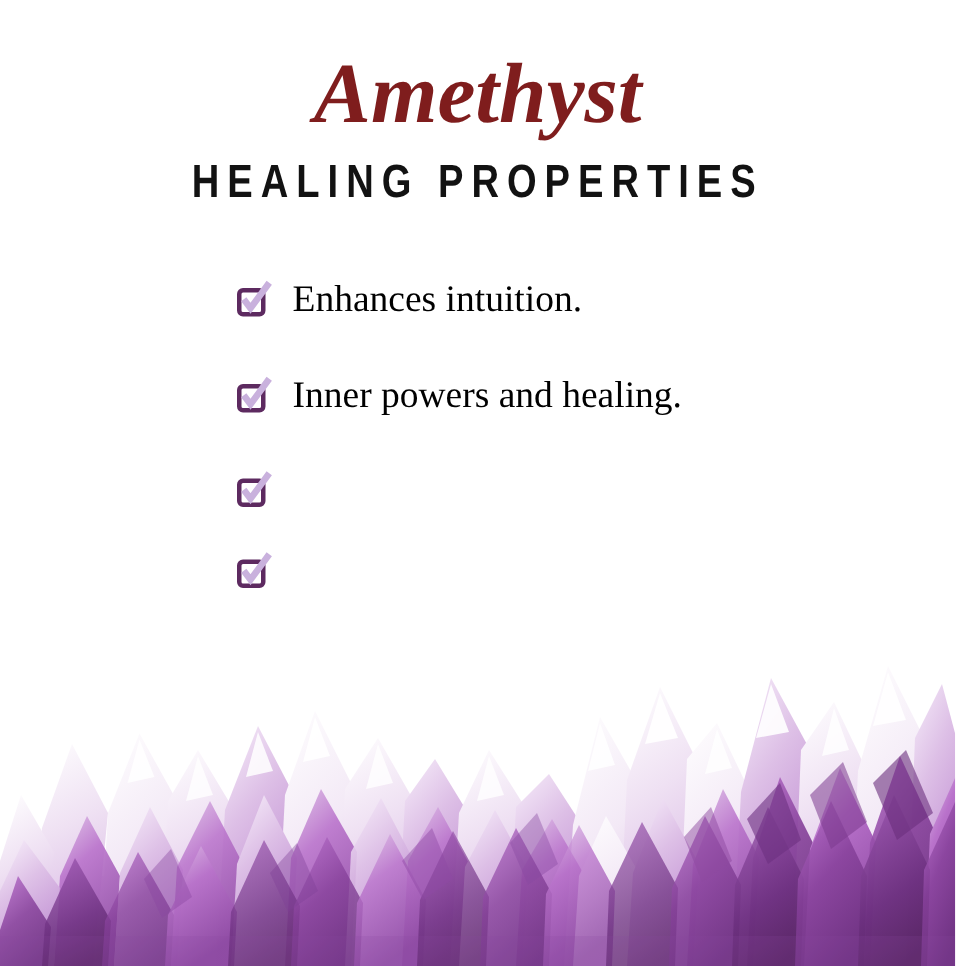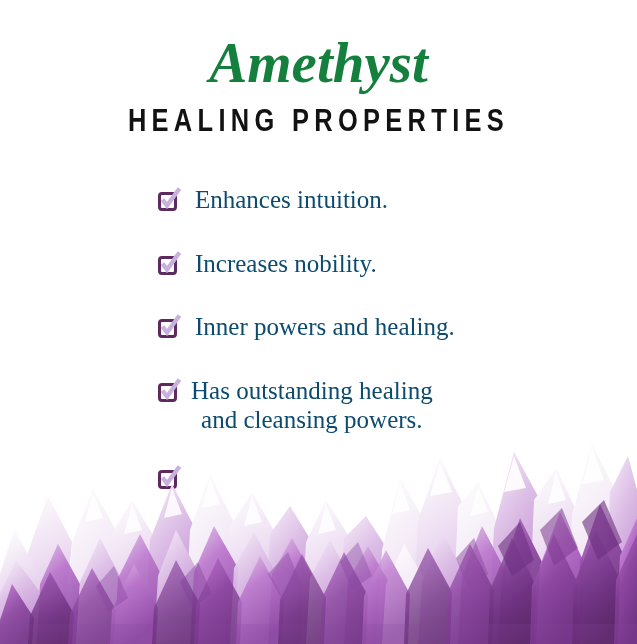--- a/index.html
+++ b/index.html
@@ -26,21 +26,21 @@
     width: 637px;
     text-align: center;
     padding-top: 34px;
   }
   .title {
     font-family: "Liberation Serif", serif;
     font-weight: bold;
     font-style: italic;
     font-size: 57px;
     line-height: 1.0;
-    color: #15803d;
+    color: #7f1d1d;
     letter-spacing: 0px;
     margin: 0;
     display: block;
   }
   .subtitle {
     font-family: "Liberation Sans", sans-serif;
     font-weight: bold;
     font-size: 31px;
     line-height: 1.0;
     color: #121212;
@@ -92,21 +92,21 @@
     left: -1px;
     top: -5px;
     width: 26px;
     height: 26px;
     overflow: visible;
   }
   .item-text {
     font-family: "Liberation Serif", serif;
     font-size: 25px;
     line-height: 1.18;
-    color: #0c4a6e;
+    color: #000000;
     white-space: pre-line;
   }
   .item-text.two-line {
     text-align: center;
     margin-left: -4px;
   }
 
   
   .crystals {
     position: absolute;
@@ -137,49 +137,38 @@
     <div class="list-item">
       <span class="checkbox">
         <span class="box"></span>
         <svg class="tick" viewBox="0 0 26 26">
           <path d="M5.5 12.5 L10 18.5 L22.5 1.5" fill="none" stroke="#c9b1dd" stroke-width="4.4" stroke-linecap="butt" stroke-linejoin="miter"></path>
         </svg>
       </span>
       <span class="item-text">Enhances intuition.</span>
     </div>
 
+
     <div class="list-item">
       <span class="checkbox">
         <span class="box"></span>
         <svg class="tick" viewBox="0 0 26 26">
           <path d="M5.5 12.5 L10 18.5 L22.5 1.5" fill="none" stroke="#c9b1dd" stroke-width="4.4" stroke-linecap="butt" stroke-linejoin="miter"></path>
         </svg>
       </span>
-      <span class="item-text">Increases nobility.</span>
-    </div>
-
-    <div class="list-item">
-      <span class="checkbox">
-        <span class="box"></span>
-        <svg class="tick" viewBox="0 0 26 26">
-          <path d="M5.5 12.5 L10 18.5 L22.5 1.5" fill="none" stroke="#c9b1dd" stroke-width="4.4" stroke-linecap="butt" stroke-linejoin="miter"></path>
-        </svg>
-      </span>
       <span class="item-text">Inner powers and healing.</span>
     </div>
 
     <div class="list-item tight">
       <span class="checkbox">
         <span class="box"></span>
         <svg class="tick" viewBox="0 0 26 26">
           <path d="M5.5 12.5 L10 18.5 L22.5 1.5" fill="none" stroke="#c9b1dd" stroke-width="4.4" stroke-linecap="butt" stroke-linejoin="miter"></path>
         </svg>
       </span>
-      <span class="item-text two-line">Has outstanding healing
-and cleansing powers.</span>
     </div>
 
     <div class="list-item">
       <span class="checkbox">
         <span class="box"></span>
         <svg class="tick" viewBox="0 0 26 26">
           <path d="M5.5 12.5 L10 18.5 L22.5 1.5" fill="none" stroke="#c9b1dd" stroke-width="4.4" stroke-linecap="butt" stroke-linejoin="miter"></path>
         </svg>
       </span>
     </div>

